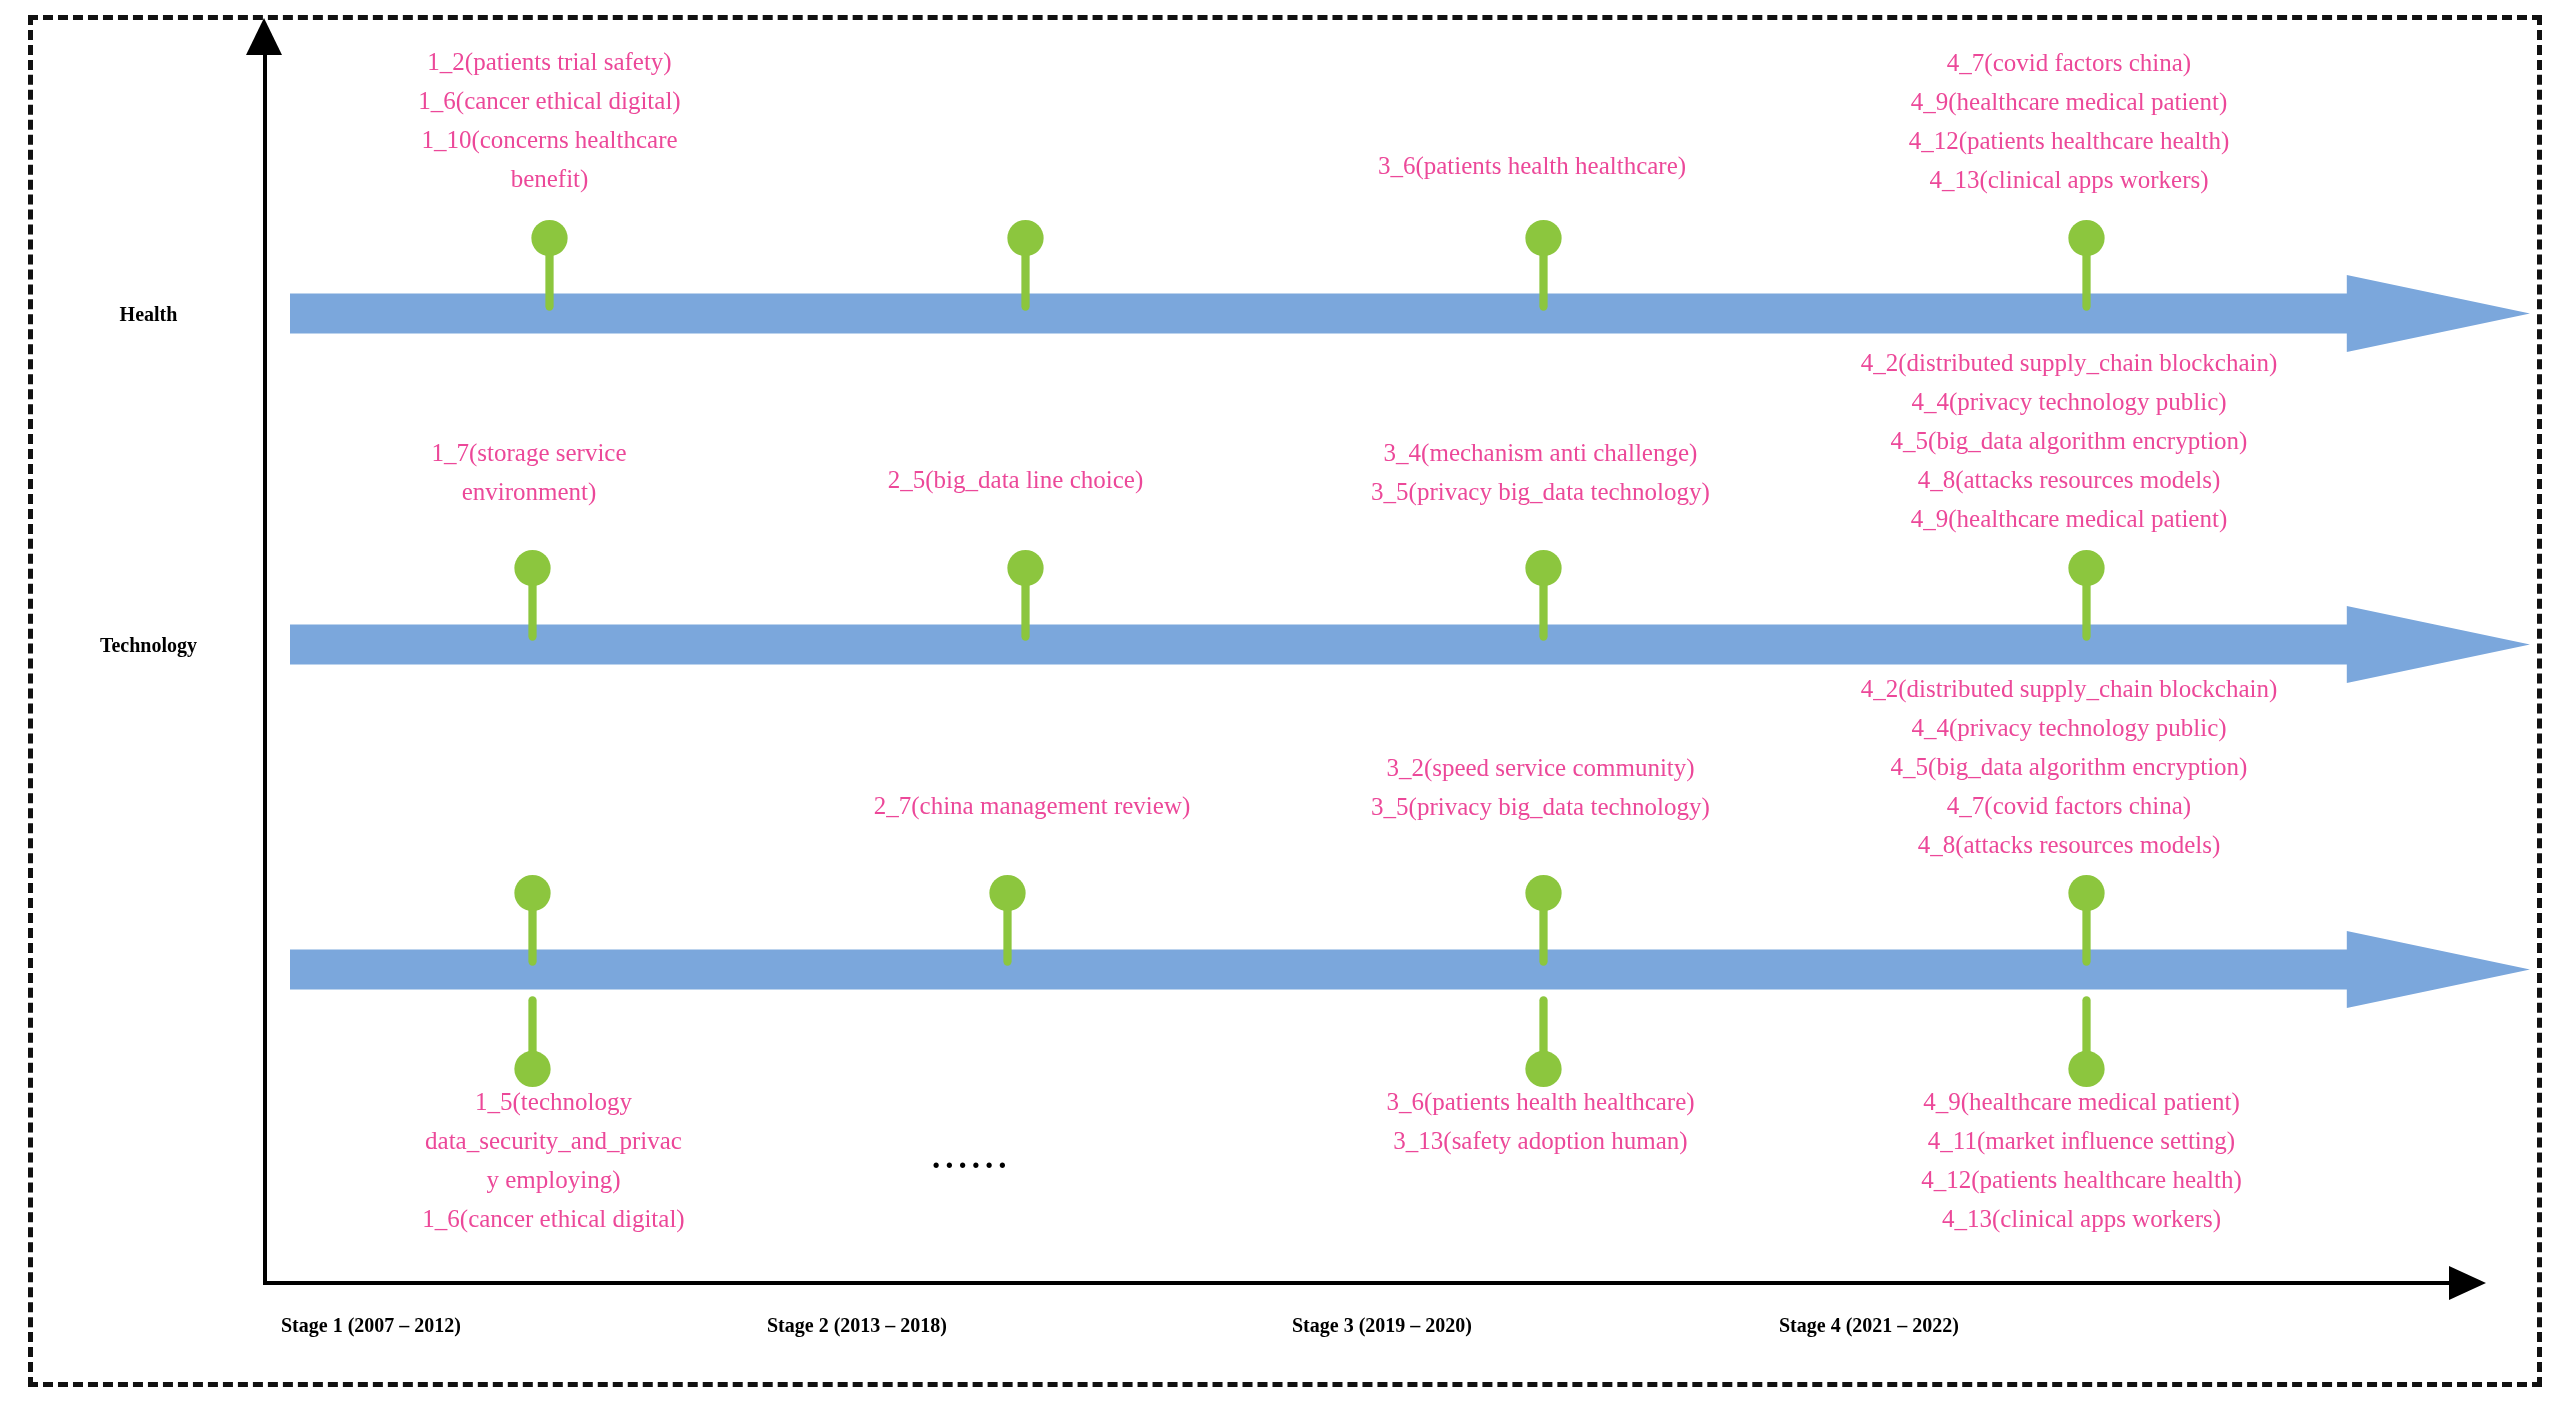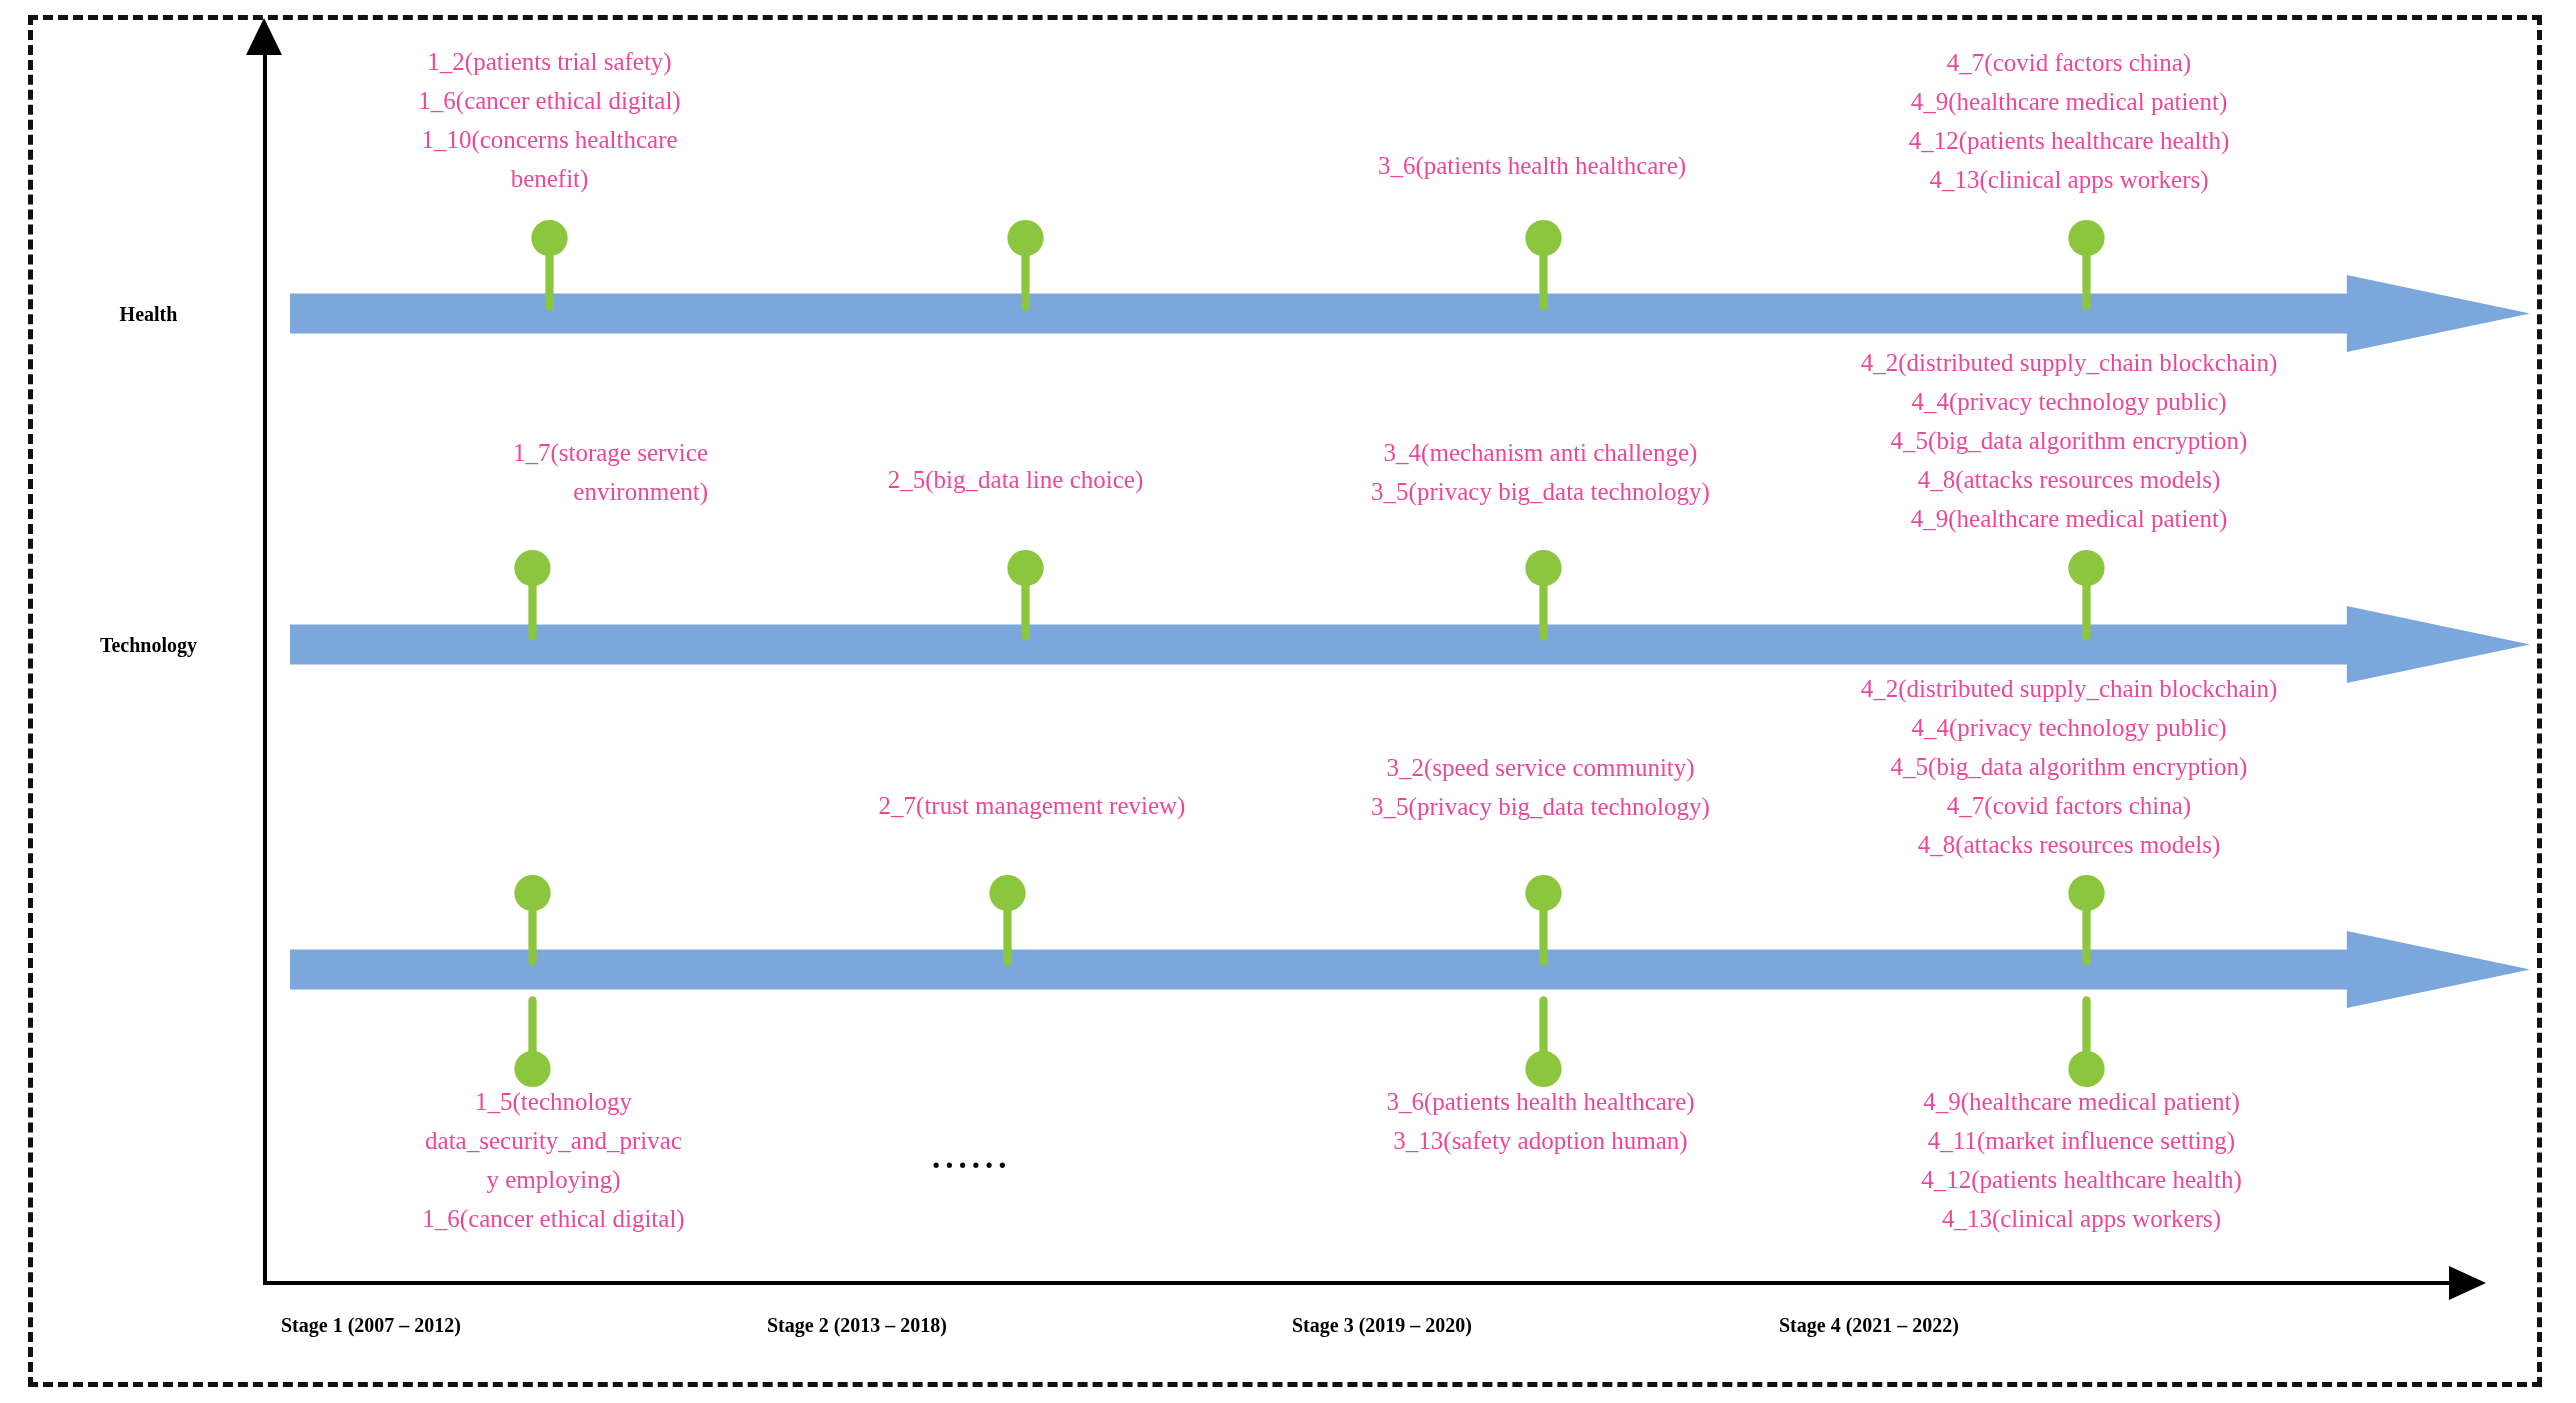--- a/index.html
+++ b/index.html
@@ -233,32 +233,32 @@
   <div class="note" style="left:333px; top:42px; width:433px;">1_2(patients trial safety)
 1_6(cancer ethical digital)
 1_10(concerns healthcare
 benefit)</div>
   <div class="note" style="left:1299px; top:146px; width:466px;">3_6(patients health healthcare)</div>
   <div class="note" style="left:1732px; top:43px; width:674px;">4_7(covid factors china)
 4_9(healthcare medical patient)
 4_12(patients healthcare health)
 4_13(clinical apps workers)</div>
 
-  <div class="note" style="left:350px; top:433px; width:358px;text-align:right;">1_7(storage service
+  <div class="note" style="left:350px; top:433px; width:358px;">1_7(storage service
 environment)</div>
   <div class="note" style="left:774px; top:460px; width:483px;">2_5(big_data line choice)</div>
   <div class="note" style="left:1249px; top:433px; width:583px;">3_4(mechanism anti challenge)
 3_5(privacy big_data technology)</div>
   <div class="note" style="left:1732px; top:343px; width:674px;">4_2(distributed supply_chain blockchain)
 4_4(privacy technology public)
 4_5(big_data algorithm encryption)
 4_8(attacks resources models)
 4_9(healthcare medical patient)</div>
 
-  <div class="note" style="left:774px; top:786px; width:516px;">2_7(trust management review)</div>
+  <div class="note" style="left:774px; top:786px; width:516px;">2_7(china management review)</div>
   <div class="note" style="left:1249px; top:748px; width:583px;">3_2(speed service community)
 3_5(privacy big_data technology)</div>
   <div class="note" style="left:1732px; top:669px; width:674px;">4_2(distributed supply_chain blockchain)
 4_4(privacy technology public)
 4_5(big_data algorithm encryption)
 4_7(covid factors china)
 4_8(attacks resources models)</div>
 
   <div class="note" style="left:316px; top:1082px; width:475px;">1_5(technology
 data_security_and_privac

